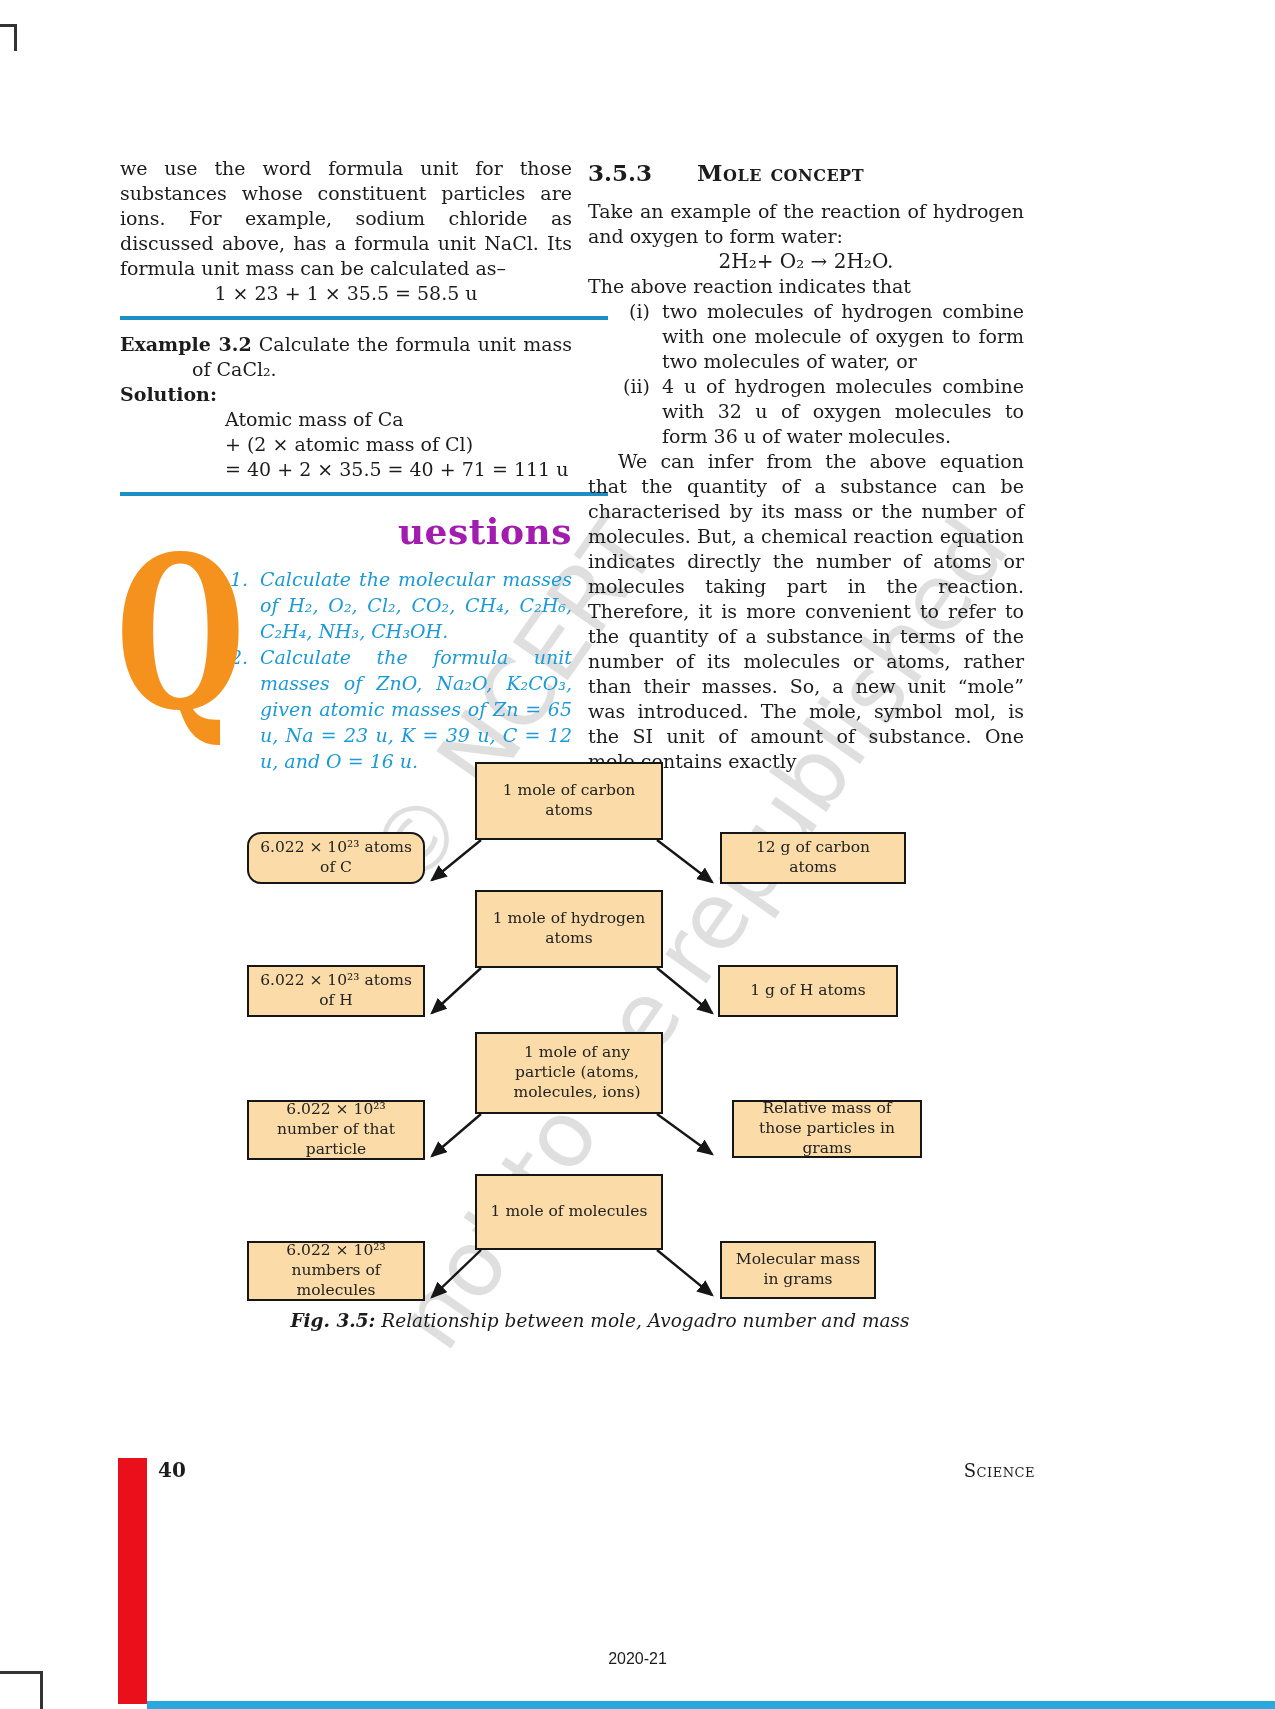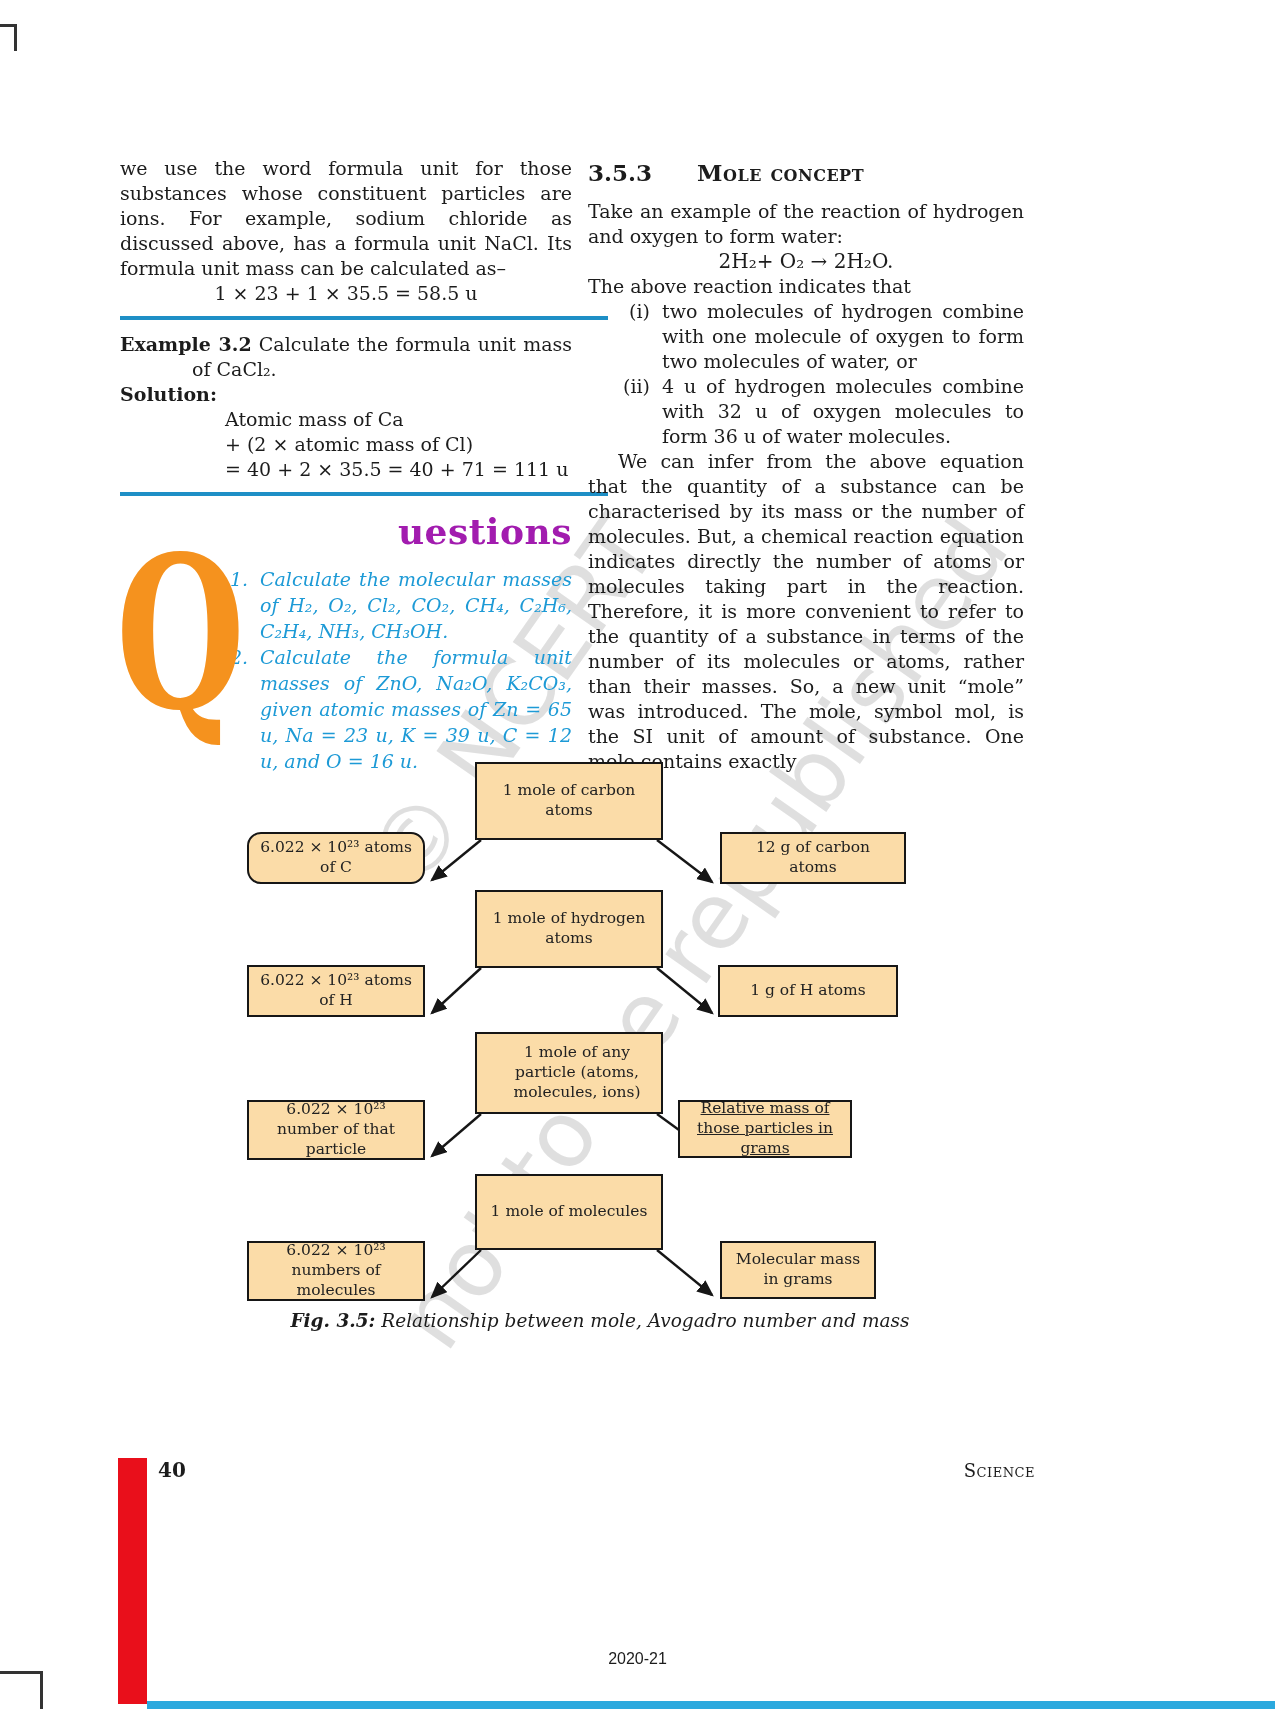--- a/index.html
+++ b/index.html
@@ -163,21 +163,21 @@
   <div class="dbox" style="left:475px;top:762px;width:188px;height:78px;">1 mole of carbon atoms</div>
   <div class="dbox" style="left:247px;top:832px;width:178px;height:52px;border-radius:14px;">6.022 × 10²³ atoms of C</div>
   <div class="dbox" style="left:720px;top:832px;width:186px;height:52px;">12 g of carbon atoms</div>
 
   <div class="dbox" style="left:475px;top:890px;width:188px;height:78px;">1 mole of hydrogen atoms</div>
   <div class="dbox" style="left:247px;top:965px;width:178px;height:52px;">6.022 × 10²³ atoms of H</div>
   <div class="dbox" style="left:718px;top:965px;width:180px;height:52px;">1 g of H atoms</div>
 
   <div class="dbox" style="left:475px;top:1032px;width:188px;height:82px;padding-left:24px;">1 mole of any particle (atoms, molecules, ions)</div>
   <div class="dbox" style="left:247px;top:1100px;width:178px;height:60px;">6.022 × 10²³ number of that particle</div>
-  <div class="dbox" style="left:678px;top:1100px;width:174px;height:58px;text-decoration:underline;">Relative mass of those particles in grams</div>
+  <div class="dbox" style="left:732px;top:1100px;width:190px;height:58px;">Relative mass of those particles in grams</div>
 
   <div class="dbox" style="left:475px;top:1174px;width:188px;height:76px;">1 mole of molecules</div>
   <div class="dbox" style="left:247px;top:1241px;width:178px;height:60px;">6.022 × 10²³ numbers of molecules</div>
   <div class="dbox" style="left:720px;top:1241px;width:156px;height:58px;">Molecular mass in grams</div>
 
   <div id="fig-caption"><b>Fig. 3.5:</b><span> Relationship between mole, Avogadro number and mass</span></div>
 
   <div id="spine-red-bar"></div>
   <div id="page-number">40</div>
   <div id="book-title">Science</div>

